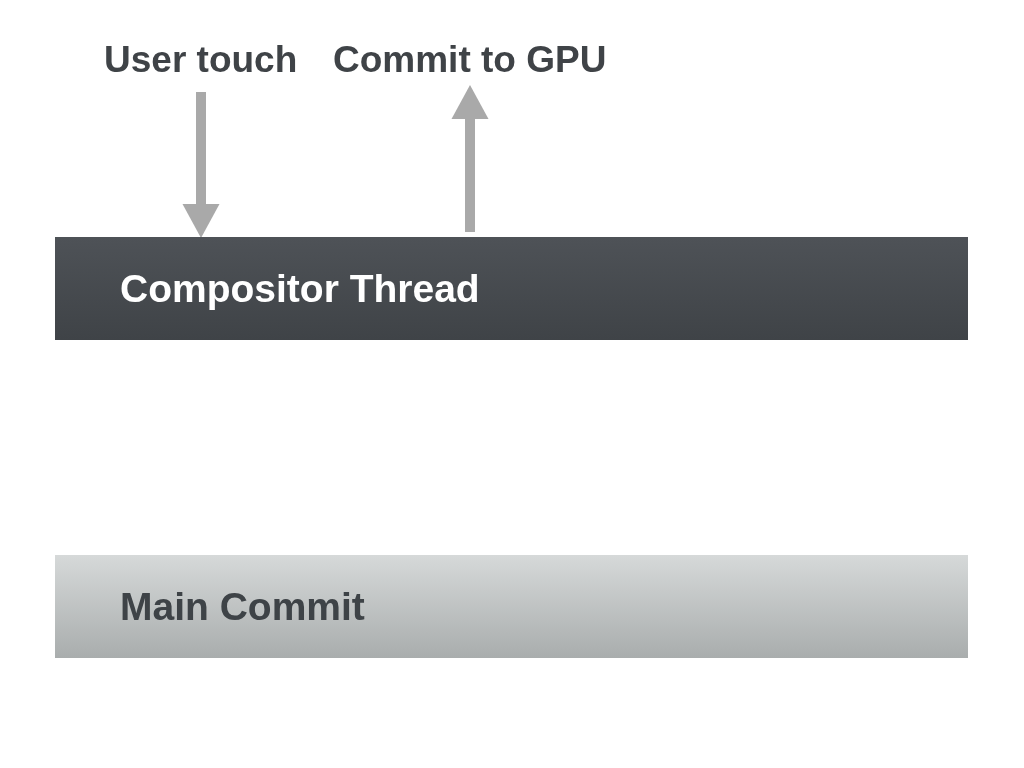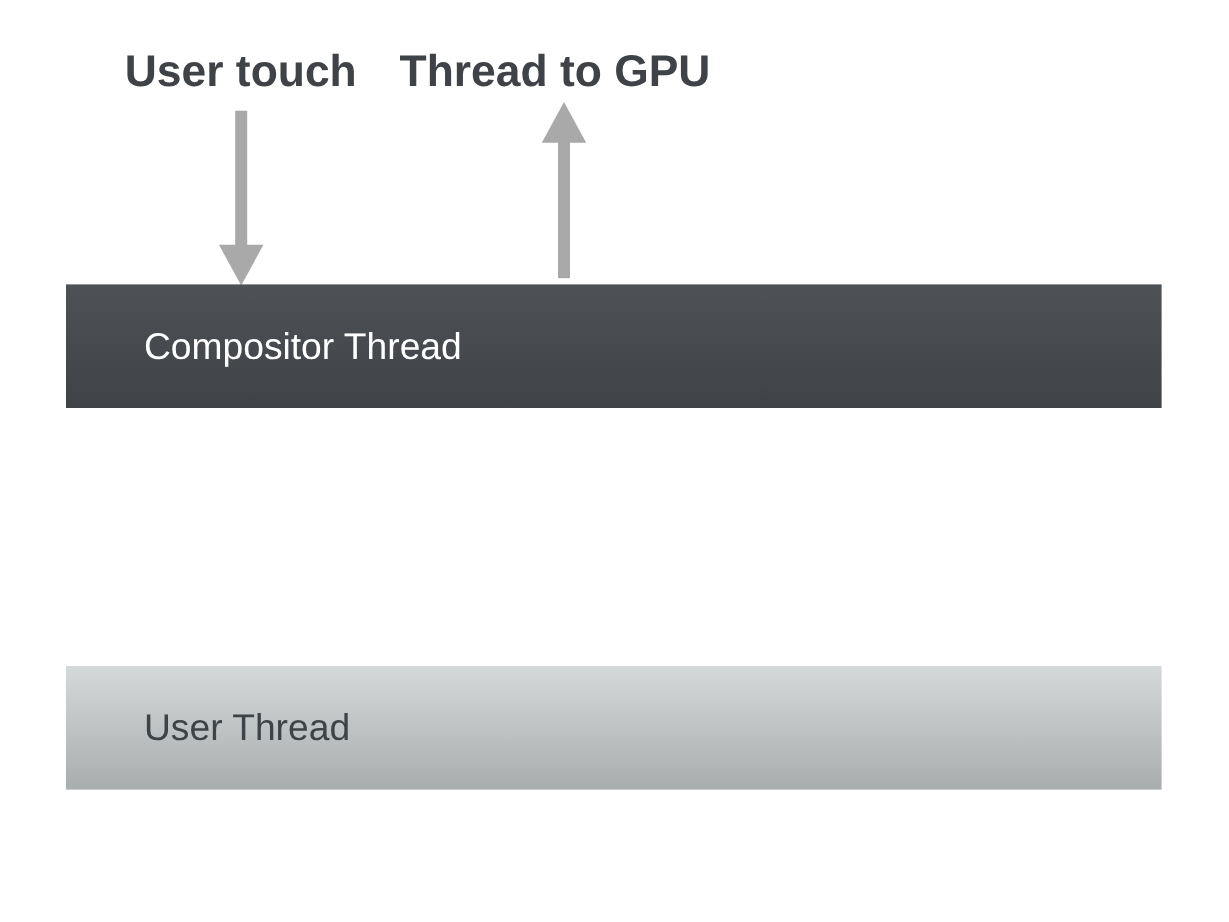--- a/index.html
+++ b/index.html
@@ -52,48 +52,48 @@
   }
   .lane.compositor {
     top: 237px;
     background: linear-gradient(to bottom, var(--compositor-top), var(--compositor-bottom));
   }
   .lane.main {
     top: 555px;
     background: linear-gradient(to bottom, var(--main-top), var(--main-bottom));
   }
   .lane-label {
-    font-size: 31px;
-    font-weight: normal;
+    font-size: 39px;
+    font-weight: bold;
     line-height: 1;
     white-space: nowrap;
   }
   .lane.compositor .lane-label { color: var(--compositor-text); }
   .lane.main       .lane-label { color: var(--main-text); }
 </style>
 </head>
 <body>
 
 <div class="canvas">
 
   <div class="annotation-label user-touch">User touch</div>
 
-  <div class="annotation-label commit-gpu">Thread to GPU</div>
+  <div class="annotation-label commit-gpu">Commit to GPU</div>
 
   <svg class="arrow down" width="38" height="146" viewBox="0 0 38 146" xmlns="http://www.w3.org/2000/svg" aria-hidden="true">
     <rect class="arrow-shape" x="14" y="0" width="10" height="113"></rect>
     <polygon class="arrow-shape" points="0.5,112 37.5,112 19,146"></polygon>
   </svg>
 
   <svg class="arrow up" width="38" height="147" viewBox="0 0 38 147" xmlns="http://www.w3.org/2000/svg" aria-hidden="true">
     <polygon class="arrow-shape" points="19,0 0.5,34 37.5,34"></polygon>
     <rect class="arrow-shape" x="14" y="30" width="10" height="117"></rect>
   </svg>
 
   <div class="lane compositor">
     <span class="lane-label">Compositor Thread</span>
   </div>
 
   <div class="lane main">
-    <span class="lane-label">User Thread</span>
+    <span class="lane-label">Main Commit</span>
   </div>
 
 </div>
 
 </body></html>

